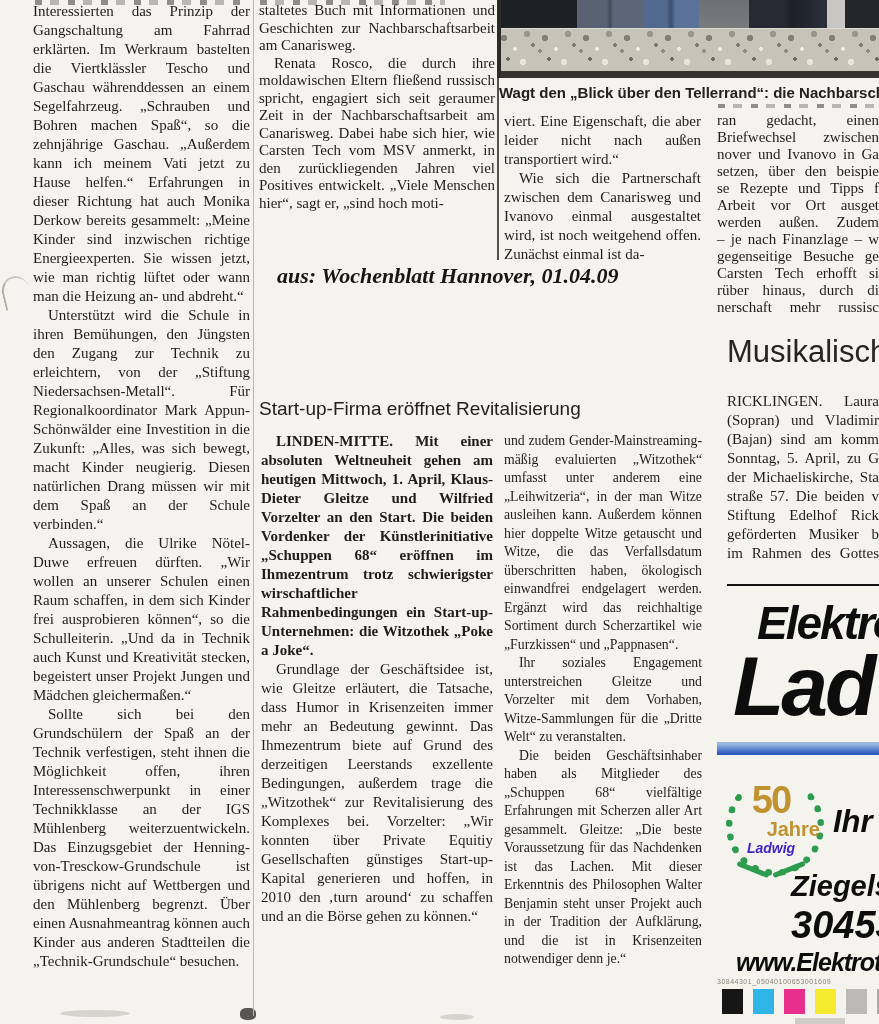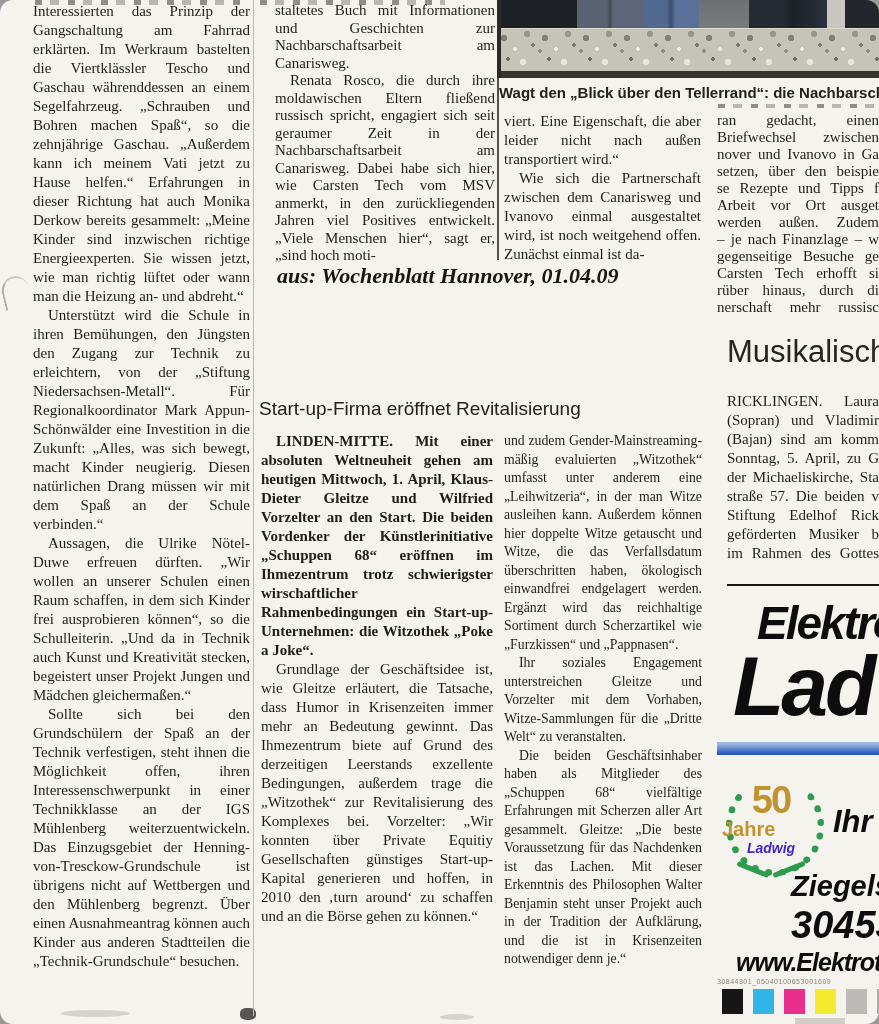--- a/index.html
+++ b/index.html
@@ -1,24 +1,24 @@
 <!DOCTYPE html>
 <html lang="de"><head>
 <meta charset="utf-8">
 <style>
   html,body{margin:0;padding:0;background:#9a9a9a;}
   .page{position:relative;width:879px;height:1024px;background:#f5f3ee;overflow:hidden;
-        font-family:"Liberation Serif",serif;color:#201d19;border-radius:13px;}
+        font-family:"Liberation Serif",serif;color:#201d19;}
   .abs{position:absolute;}
   
   .serif-col p{margin:0;text-align:justify;text-indent:15px;font-size:15px;line-height:19px;hyphens:auto;}
   .serif-col p.cont{text-indent:0;}
   #col1{left:33px;top:2px;width:217px;height:1015px;}
   #col2top{left:259px;top:2px;width:236px;height:258px;}
-  #col2top p{line-height:17.5px;margin-left:16px;}
+  #col2top p{line-height:17.5px;}
   #col3{left:504px;top:112px;width:197px;}
   #col4{left:717px;top:112px;width:162px;font-size:15px;line-height:17px;
         white-space:pre-line;text-align:justify;text-align-last:justify;}
   
   #vrule1{left:253px;top:0;width:1px;height:1016px;background:#bcb7ae;}
   #vrule2{left:497px;top:74px;width:2px;height:186px;background:#56524b;}
   
   #photo{left:497px;top:0;width:382px;height:78px;background:linear-gradient(#6e7173,#8b8e90);overflow:hidden;}
   #photo .border-left{position:absolute;left:0;top:0;width:4px;height:100%;background:#2c2a26;}
   #photo .leg{position:absolute;top:0;height:34px;border-radius:0 0 5px 5px;}
@@ -66,21 +66,21 @@
   #ad-bar{left:717px;top:742px;width:162px;height:13px;}
   #wreath{left:722px;top:774px;width:98px;height:106px;}
   #wreath .ring{position:absolute;left:4px;top:2px;width:84px;height:86px;border:7px dotted #2d9c4e;
                 border-radius:50%;border-top-color:transparent;}
   #wreath .stem{position:absolute;width:34px;height:5px;background:#2d9c4e;border-radius:3px;bottom:8px;}
   #wreath .s1{left:14px;transform:rotate(22deg);}
   #wreath .s2{left:50px;transform:rotate(-22deg);}
   #wreath .n50{position:absolute;left:0;right:0;top:8px;text-align:center;
                font-family:"Liberation Sans",sans-serif;font-weight:bold;font-size:38px;
                letter-spacing:-2px;color:#c19330;line-height:36px;}
-  #wreath .jahre{position:absolute;left:0;right:0;top:44px;text-align:left;
+  #wreath .jahre{position:absolute;left:0;right:0;top:44px;text-align:right;
                font-family:"Liberation Sans",sans-serif;font-weight:bold;font-size:20px;color:#c19330;}
   #wreath .ladwig{position:absolute;left:0;right:0;top:66px;text-align:center;
                font-family:"Liberation Sans",sans-serif;font-weight:bold;font-style:italic;
                font-size:14px;color:#4025c8;}
   #ad-ihr{left:833px;top:804px;font-size:31px;}
   #ad-addr1{left:791px;top:870px;font-size:29px;}
   #ad-addr2{left:791px;top:904px;font-size:38px;}
   #ad-www{left:736px;top:948px;font-size:25px;letter-spacing:-1px;}
   #ad-code{left:717px;top:978px;font-family:"Liberation Sans",sans-serif;font-size:7px;
            letter-spacing:.5px;color:#8a8478;white-space:nowrap;}

